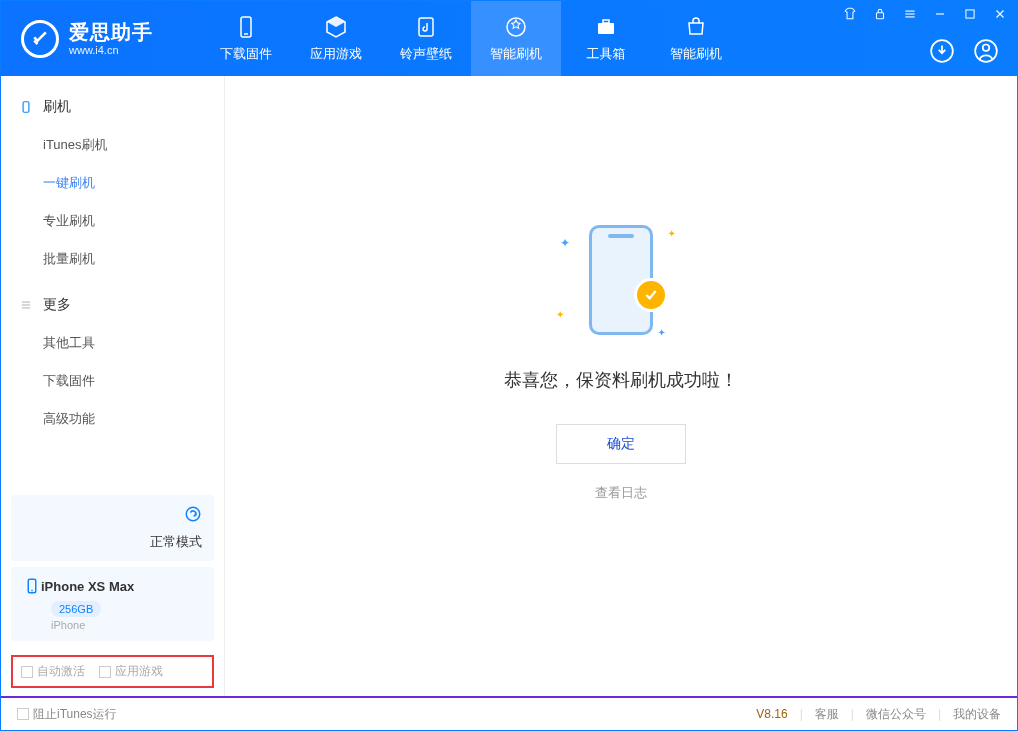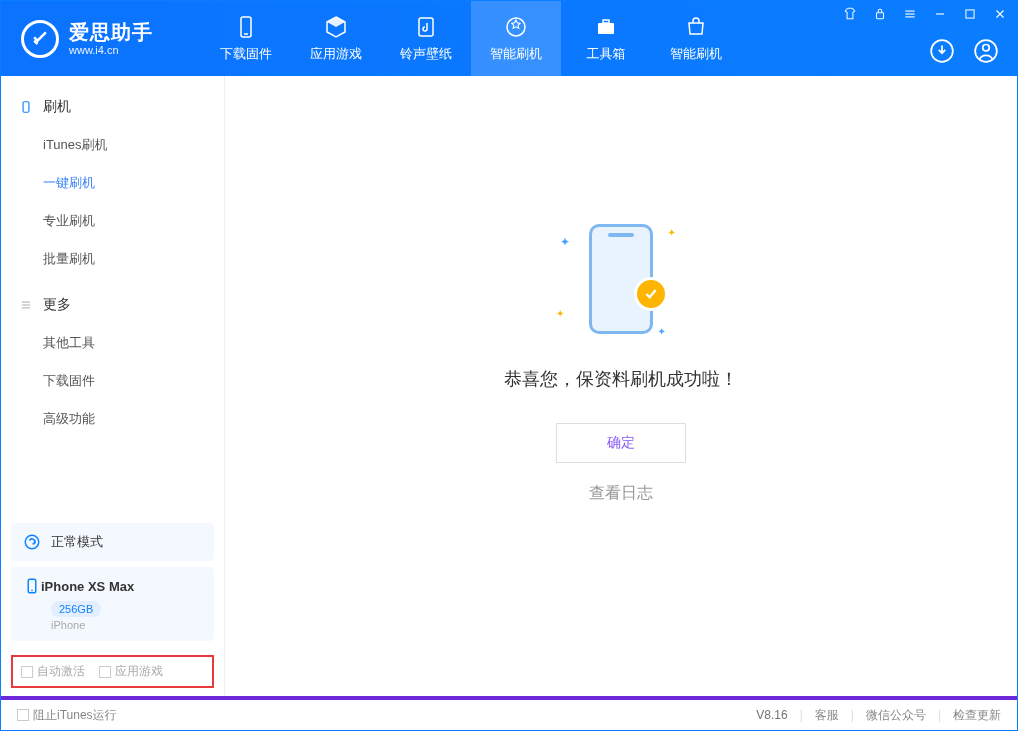--- a/index.html
+++ b/index.html
@@ -28,21 +28,21 @@
     
     .body-area { flex: 1; display: flex; }
     .sidebar { width: 224px; border-right: 1px solid #eee; display: flex; flex-direction: column; padding-top: 12px; }
     .side-section-header { display: flex; align-items: center; padding: 10px 18px; font-size: 14px; color: #333; font-weight: 500; }
     .side-section-header svg { width: 14px; height: 14px; margin-right: 10px; }
     .side-item { padding: 10px 18px 10px 42px; font-size: 13px; color: #555; cursor: pointer; }
     .side-item.active { color: #3b82f6; font-weight: 500; }
     
     .sidebar-spacer { flex: 1; }
     
-    .status-box { margin: 6px 10px; background: #f4f8ff; border-radius: 4px; padding: 10px 12px; display: flex; align-items: flex-end; gap: 10px; }
+    .status-box { margin: 6px 10px; background: #f4f8ff; border-radius: 4px; padding: 10px 12px; display: flex; align-items: flex-end; gap: 10px; flex-direction: column; }
     .status-box svg { width: 18px; height: 18px; flex-shrink: 0; }
     .status-box-text { font-size: 13px; color: #333; }
     
     .device-box { margin: 0 10px 8px; background: #f4f8ff; border-radius: 4px; padding: 10px 12px; }
     .device-box-row1 { display: flex; align-items: center; }
     .device-box-row1 svg { width: 18px; height: 18px; flex-shrink: 0; }
     .device-name { font-size: 13px; color: #333; font-weight: bold; }
     .device-storage { display: inline-block; margin: 6px 0 2px 28px; font-size: 11px; color: #1084ff; background: #e3efff; padding: 2px 8px; border-radius: 10px; }
     .device-type { margin-left: 28px; font-size: 11px; color: #aaa; }
     
@@ -56,30 +56,30 @@
     .phone { width: 64px; height: 110px; border: 3px solid #7fb8f0; border-radius: 10px; background: #e9f3fe; position: relative; }
     .phone::before { content: ""; position: absolute; top: 6px; left: 50%; transform: translateX(-50%); width: 26px; height: 4px; background: #7fb8f0; border-radius: 2px; }
     .check-badge { position: absolute; right: 18px; bottom: 28px; width: 34px; height: 34px; background: #ffb400; border-radius: 50%; border: 3px solid #fff; display: flex; align-items: center; justify-content: center; }
     .spark { position: absolute; color: #4aa3ff; font-size: 12px; }
     .spark.s1 { top: 16px; left: 4px; }
     .spark.s2 { bottom: 20px; left: 0; color: #ffb400; font-size: 10px; }
     .spark.s3 { top: 8px; right: 10px; color: #ffb400; font-size: 10px; }
     .spark.s4 { bottom: 2px; right: 20px; font-size: 10px; }
     
     .success-msg { font-size: 18px; color: #333; font-weight: 500; margin-bottom: 32px; }
-    .confirm-btn { padding: 10px 50px; border: 1px solid #ddd; background: #fff; font-size: 14px; color: #8b5cf6; cursor: pointer; margin-bottom: 20px; }
-    .view-log { font-size: 16px; color: #999; cursor: pointer; }
-    
-    
-    .footer { height: 34px; border-top: 4px solid #6d28d9; display: flex; align-items: center; padding: 0 16px; font-size: 12px; color: #888; }
+    .confirm-btn { padding: 10px 50px; border: 1px solid #ddd; background: #fff; font-size: 14px; color: #1d4ed8; cursor: pointer; margin-bottom: 20px; }
+    .view-log { font-size: 13px; color: #999; cursor: pointer; }
+    
+    
+    .footer { height: 34px; border-top: 2px solid #6d28d9; display: flex; align-items: center; padding: 0 16px; font-size: 12px; color: #888; }
     .footer .opt { color: #888; }
     .footer-right { margin-left: auto; display: flex; align-items: center; gap: 12px; }
     .footer-right .sep { color: #ddd; }
     .footer-right span { cursor: pointer; }
-    .footer-version { color: #737373; }
+    .footer-version { color: #a16207; }
   </style>
 </head>
 <body>
 
 <div class="header">
   <div class="logo-area">
     <div class="logo-circle">
       <svg viewBox="0 0 24 24" fill="none" stroke="#fff" stroke-width="3">
           <path d="M5 10l4 4 10-10"></path>
           <path d="M5 20l4 4" transform="translate(0 -6)"></path>
@@ -257,15 +257,15 @@
     <span class="chk"></span>
     <span>阻止iTunes运行</span>
   </div>
   <div class="footer-right">
     <span class="footer-version">V8.16</span>
     <span class="sep">|</span>
     <span>客服</span>
     <span class="sep">|</span>
     <span>微信公众号</span>
     <span class="sep">|</span>
-    <span>检查更新</span>
+    <span>我的设备</span>
   </div>
 </div>
 
 </body></html>

